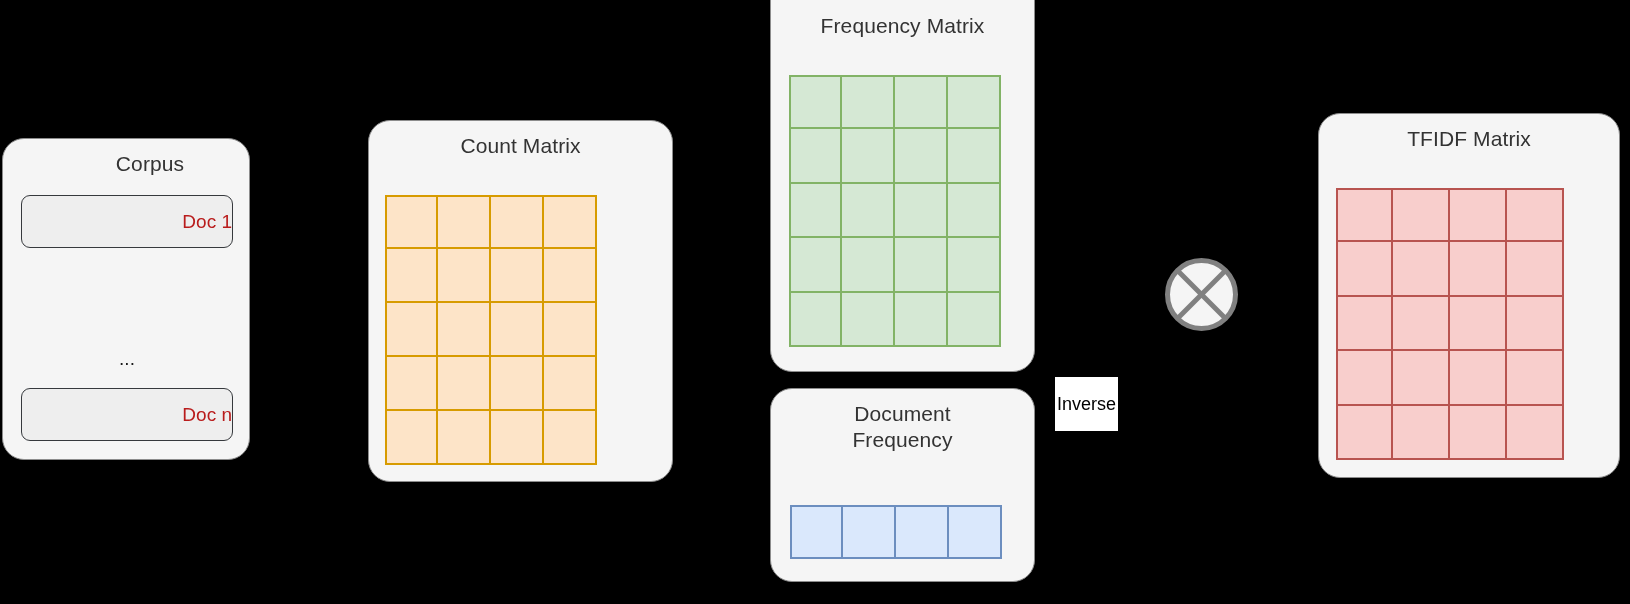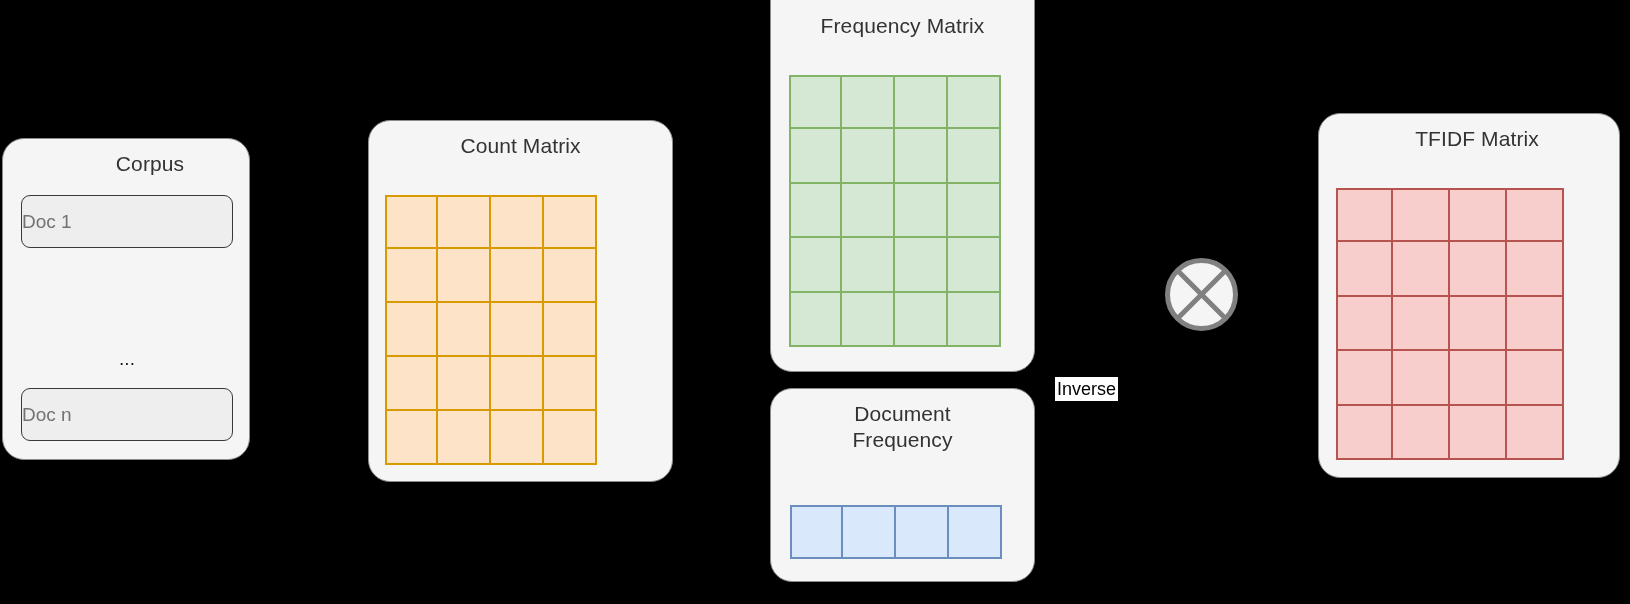--- a/index.html
+++ b/index.html
@@ -54,23 +54,23 @@
     position: absolute;
     left: 18px;
     width: 212px;
     height: 53px;
     background: #EEEEEE;
     border: 1.6px solid #36393D;
     border-radius: 9px;
     box-sizing: border-box;
     display: flex;
     align-items: center;
-    justify-content: flex-start;
+    justify-content: flex-end;
     font-size: 19px;
-    color: #737373;
+    color: #b91c1c;
   }
   #doc-1 { top: 56px; }
   #doc-2 { top: 133px; }
   #doc-n { top: 249px; }
   #corpus-ellipsis {
     position: absolute;
     left: 0; top: 210px;
     width: 248px;
     text-align: center;
     font-size: 19px;
@@ -94,21 +94,21 @@
   #df-card {
     left: 770px; top: 388px;
     width: 265px; height: 194px; padding-left: 10px;
   }
   #df-card .card-title { top: 12px; }
 
   #tfidf-card {
     left: 1318px; top: 113px;
     width: 302px; height: 365px;
   }
-  #tfidf-card .card-title { top: 12px; padding-left: 8px; }
+  #tfidf-card .card-title { top: 12px; }
 
   
   .grid {
     position: absolute;
     display: grid;
     box-sizing: border-box;
   }
   .grid .cell {
     box-sizing: border-box;
     border-right: 2px solid;
@@ -166,21 +166,21 @@
   }
 
   
   #inverse-label {
     position: absolute;
     left: 1055px; top: 377px;
     background: #FFFFFF;
     color: #000000;
     font-size: 18px;
     line-height: 24px;
-    padding: 0 2px;
+    padding: 15px 2px;
     white-space: nowrap;
   }
 
   
   #multiply-op {
     position: absolute;
     left: 1163px; top: 256px;
     width: 77px; height: 77px;
   }
 </style>

